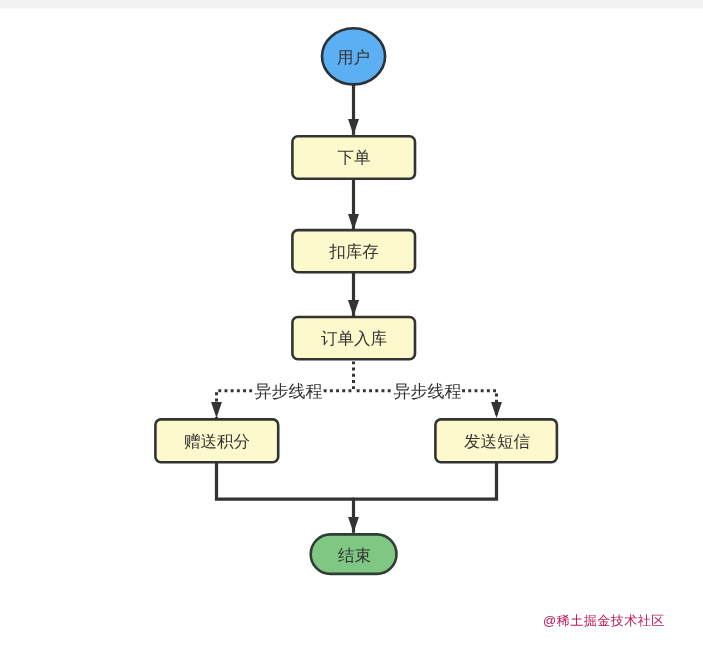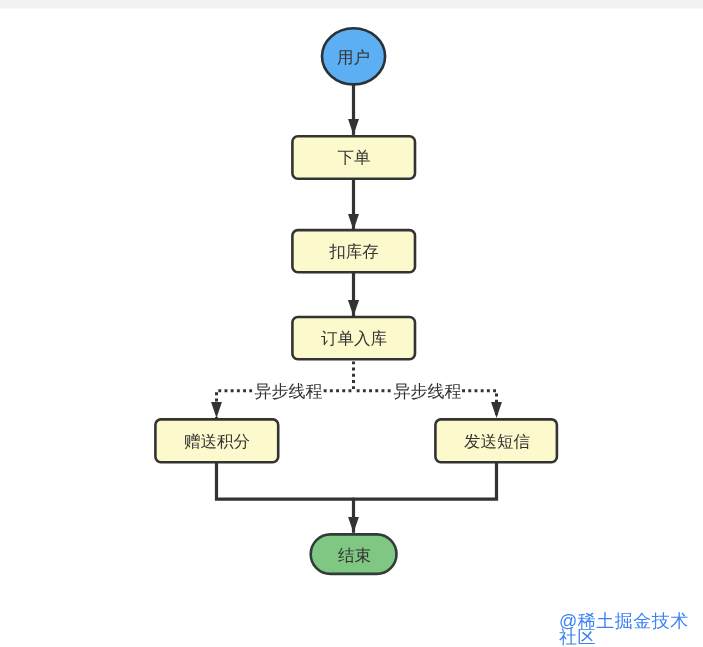--- a/index.html
+++ b/index.html
@@ -1,20 +1,20 @@
 <!DOCTYPE html>
 <html><head>
 <meta charset="utf-8">
 <title>flowchart</title>
 <style>
   html,body{margin:0;padding:0;}
   body{width:703px;height:647px;background:#ffffff;font-family:"Liberation Sans",sans-serif;overflow:hidden;}
   #topband{position:absolute;left:0;top:0;width:703px;height:9px;background:linear-gradient(to bottom,#f2f2f2 0%,#f2f2f2 88%,#fdfdfd 100%);}
   #stage{position:absolute;left:0;top:0;width:703px;height:647px;}
-  .wm{position:absolute;left:559px;top:612.5px;font-size:18px;line-height:16px;color:#3b82f6;letter-spacing:0.5px;}
+  .wm{position:absolute;left:543px;top:612.5px;font-size:13px;line-height:16px;color:#be185d;letter-spacing:0.5px;}
   #stage{display:block;}
   .e-solid,.e-dot,.e-dot-plain,.e-solid-nh{fill:none;stroke:#333333;stroke-width:3.2;}
   .e-solid{marker-end:url(#ah);}
   .e-dot{stroke-dasharray:2.9 3.3;stroke-linecap:butt;marker-end:url(#ahd);stroke-width:3.0;}
   .e-dot-plain{stroke-dasharray:2.9 3.3;stroke-linecap:butt;stroke-width:3.0;}
   .nlabel{font-family:"Liberation Sans",sans-serif;font-size:16.5px;fill:#333333;
           text-anchor:middle;dominant-baseline:middle;}
   .elabel{font-family:"Liberation Sans",sans-serif;font-size:17px;fill:#333333;
           text-anchor:middle;dominant-baseline:middle;}
 </style>

